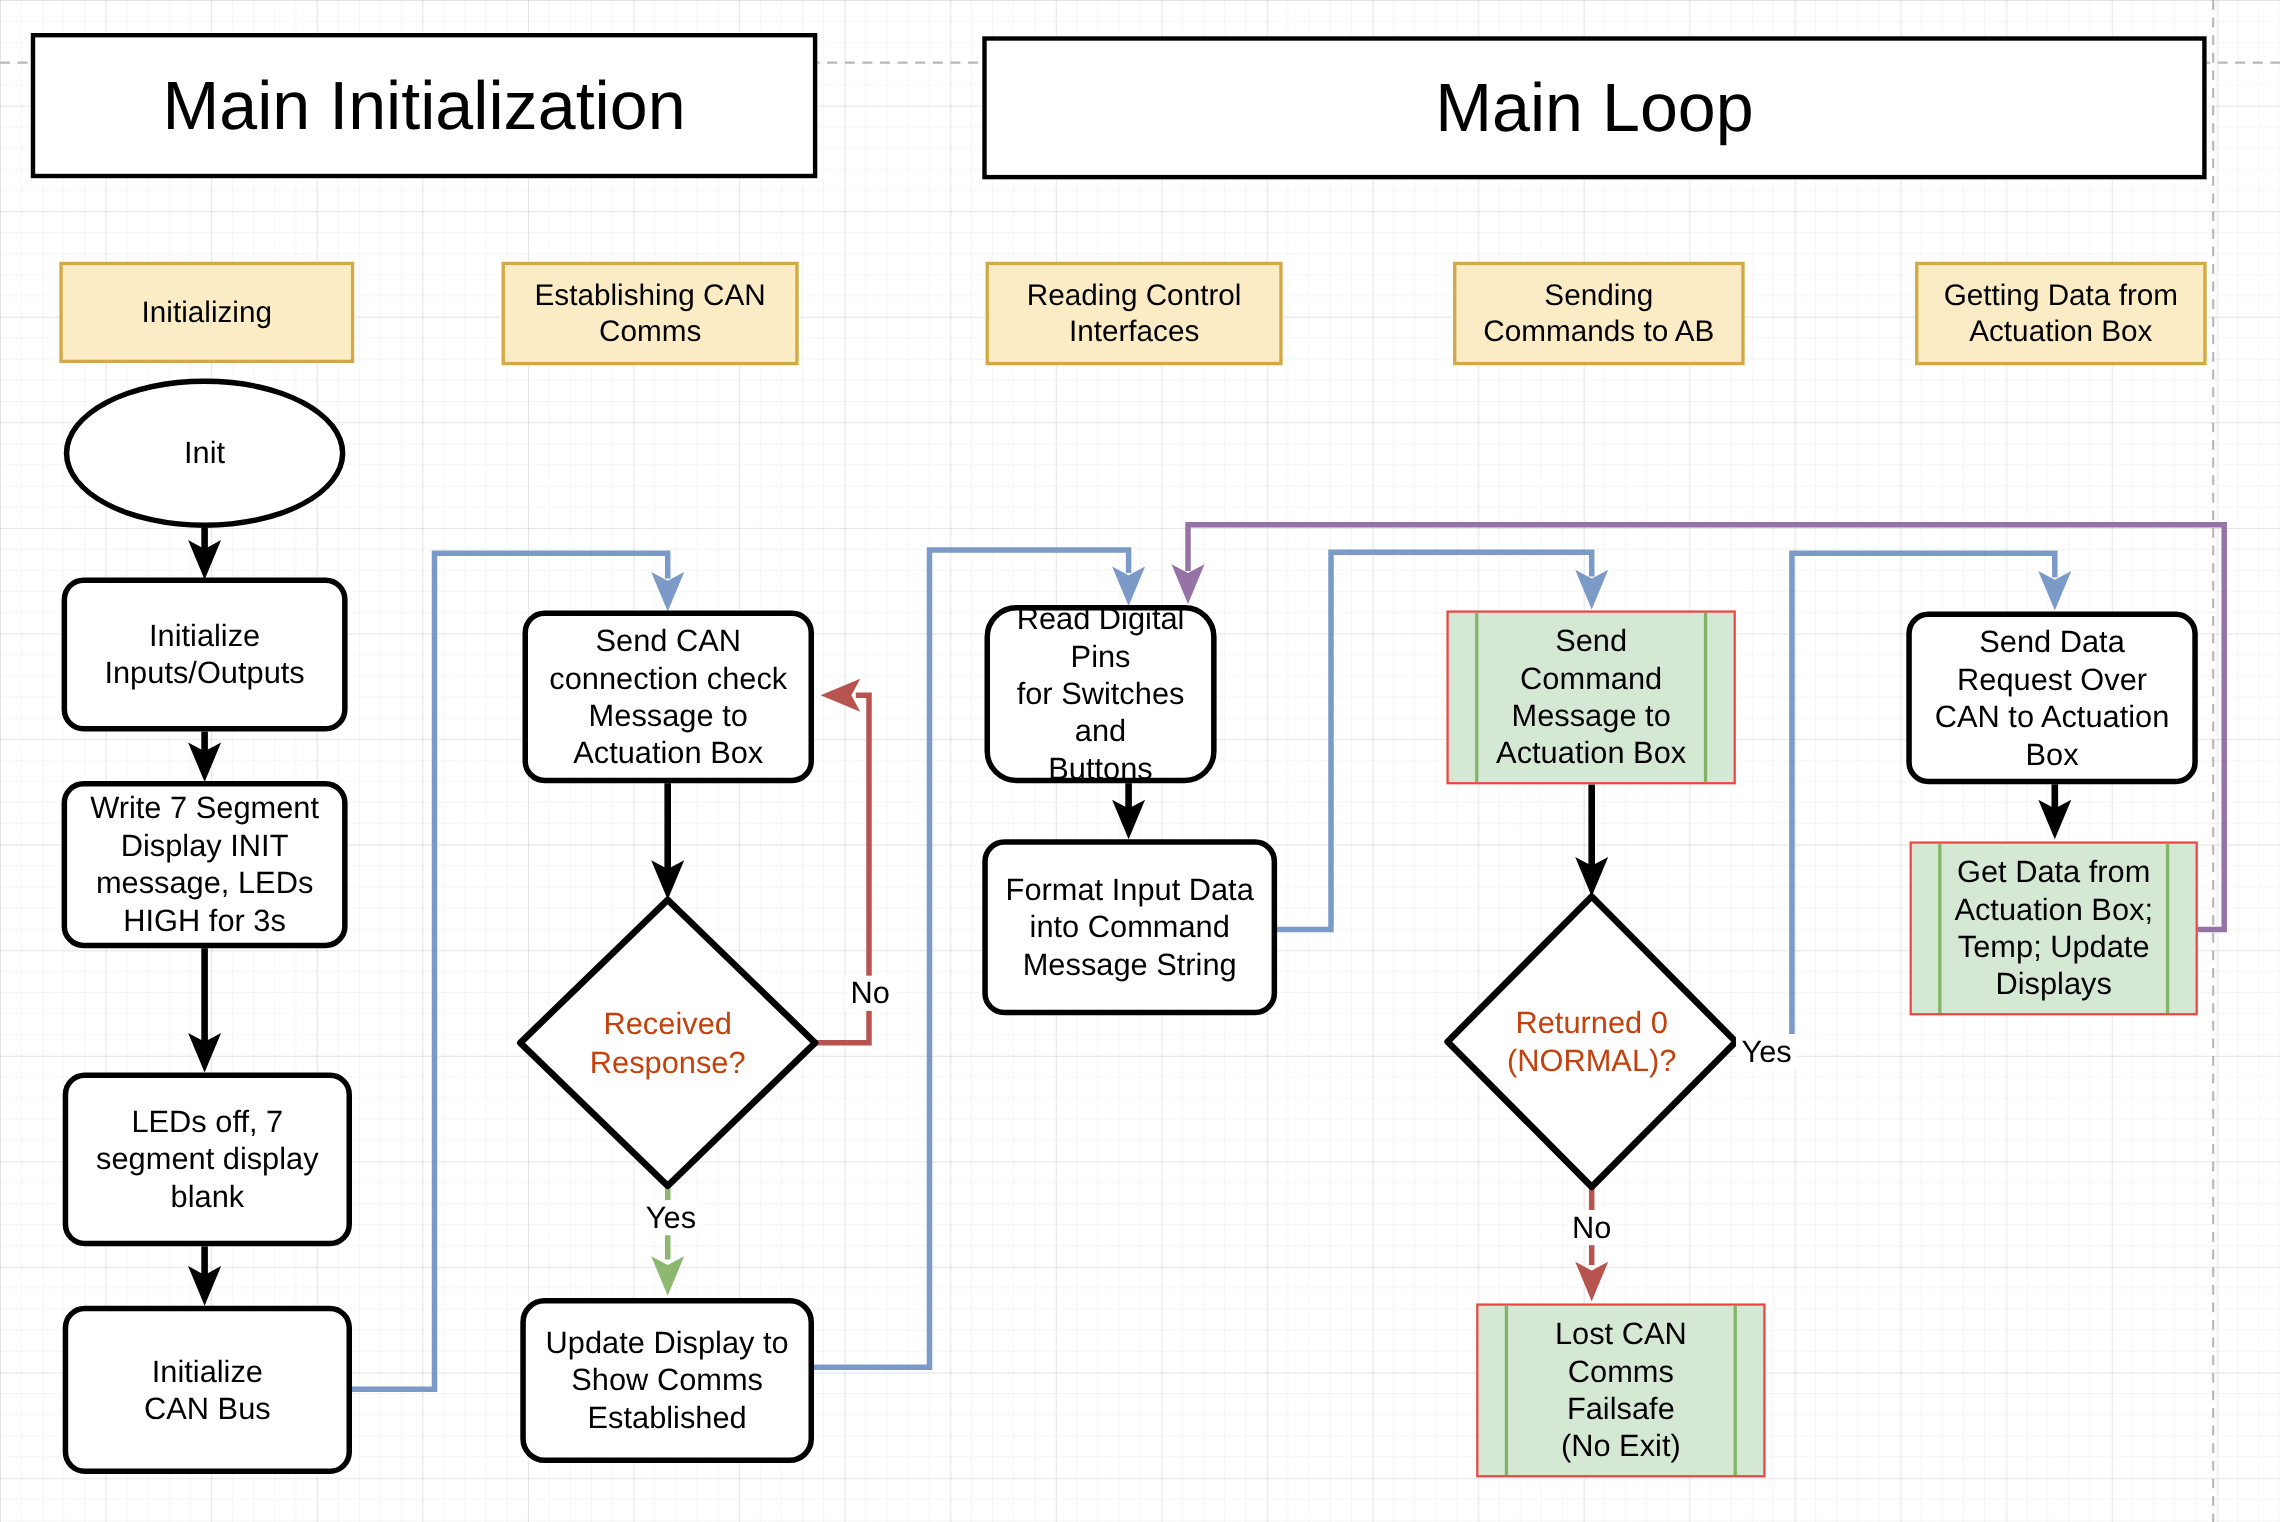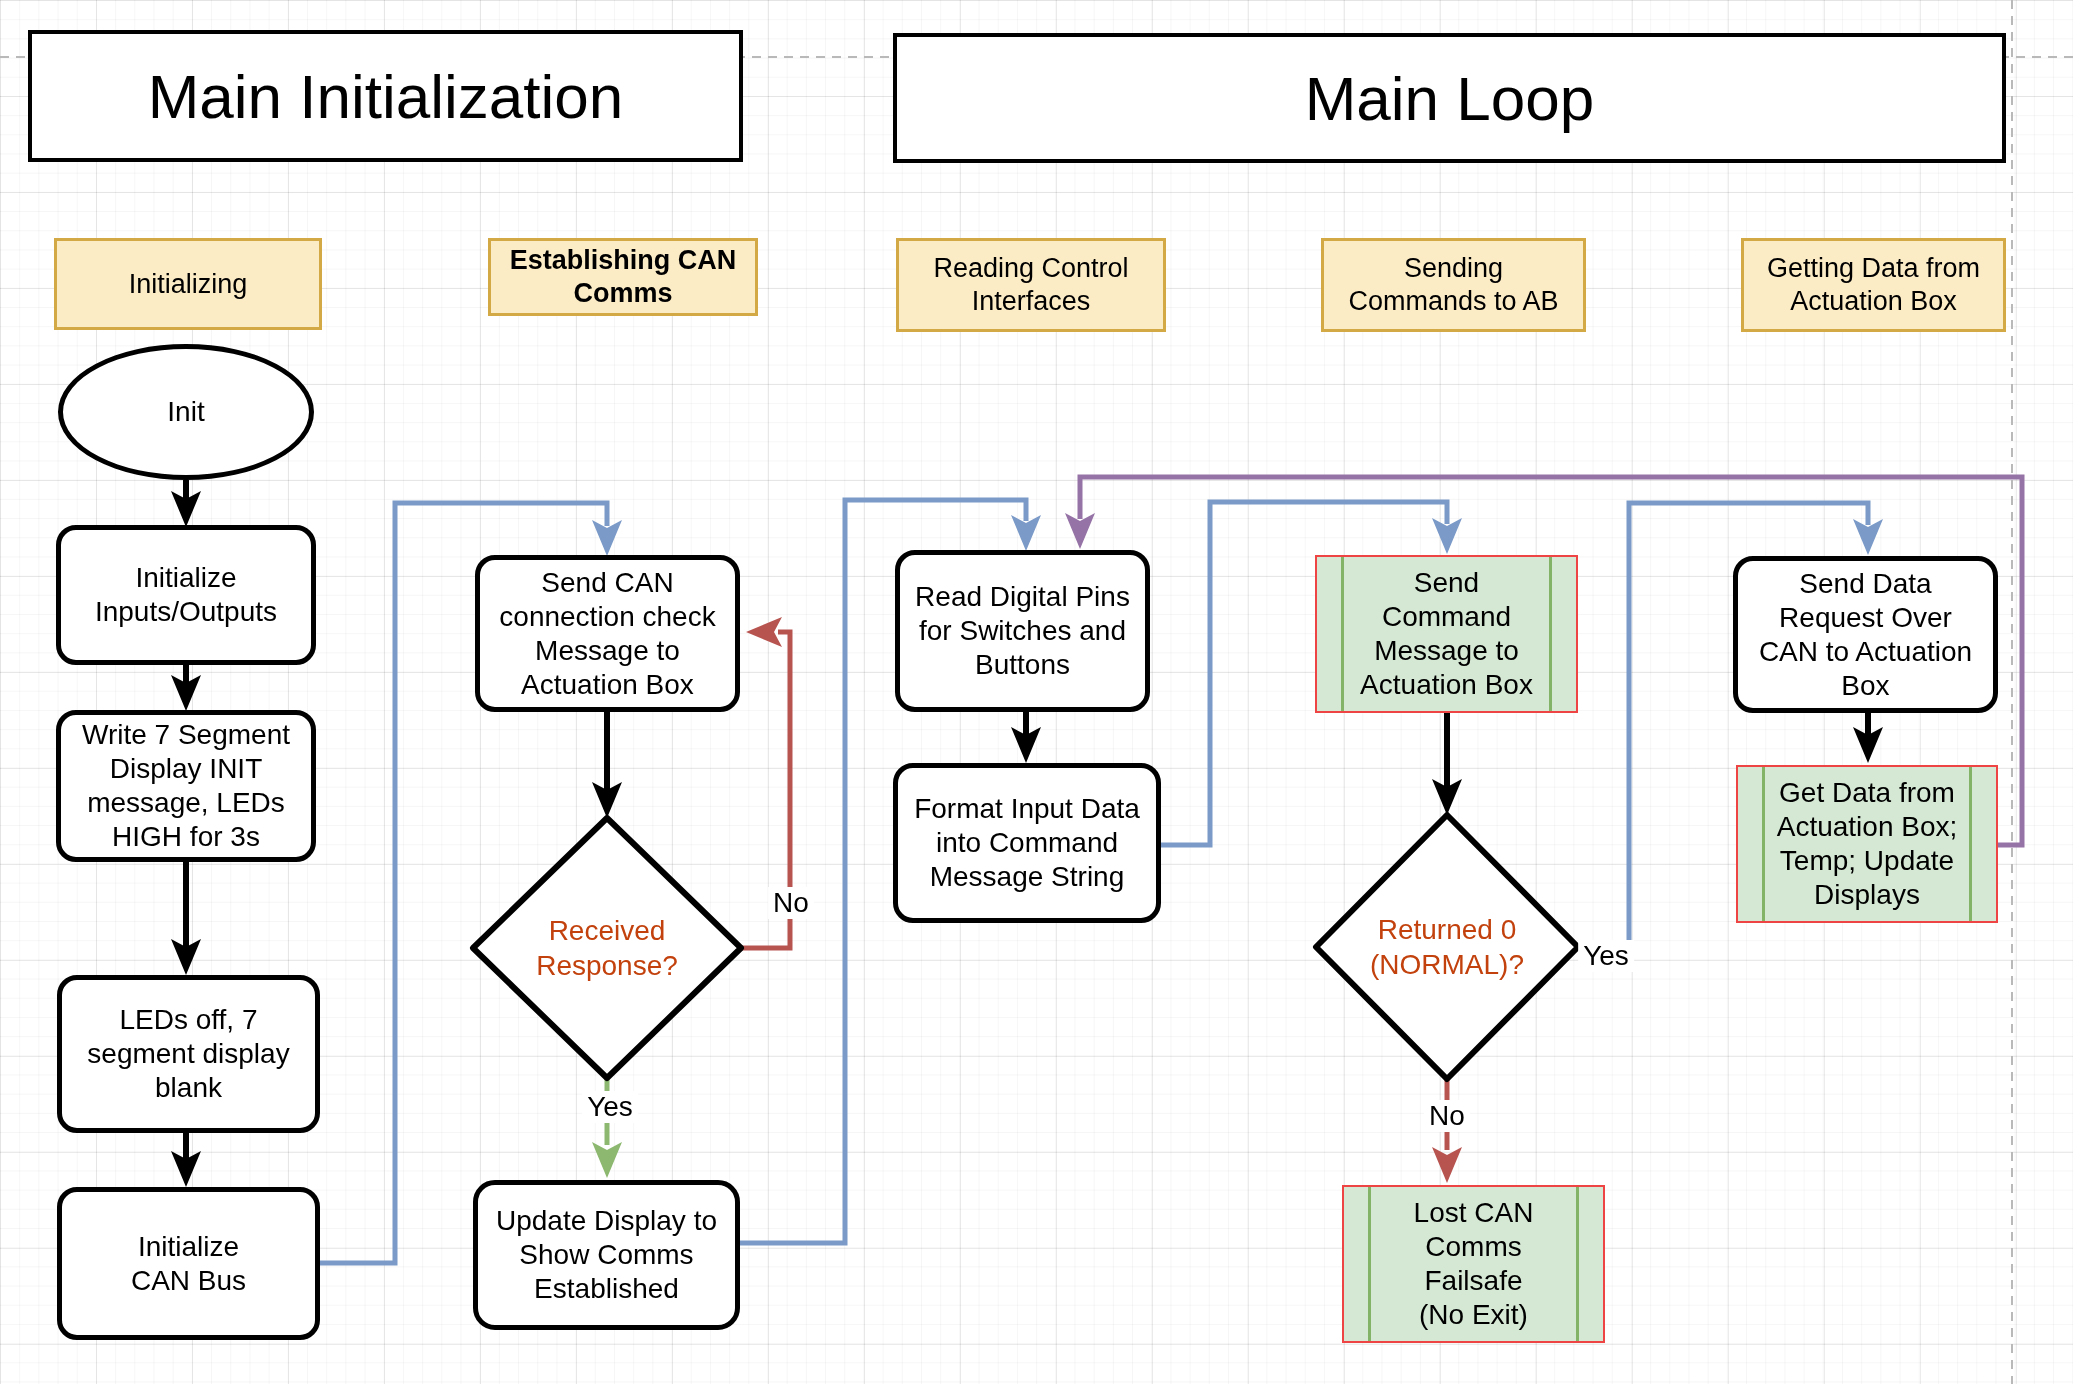--- a/index.html
+++ b/index.html
@@ -120,21 +120,21 @@
   <polygon class="diamond" points="473,948 607,818 741,948 607,1078"></polygon>
   <polygon class="diamond" points="1316,947 1447,815 1578,947 1447,1079"></polygon>
 </svg>
 
 <div class="node-layer">
 
   <div class="abs title-box" style="left:28px;top:30px;width:715px;height:132px;">Main Initialization</div>
   <div class="abs title-box" style="left:893px;top:33px;width:1113px;height:130px;">Main Loop</div>
 
   <div class="abs lane pre" style="left:54px;top:238px;width:268px;height:92px;">Initializing</div>
-  <div class="abs lane pre" style="left:488px;top:238px;width:270px;height:78px;font-weight:bold;">Establishing CAN
+  <div class="abs lane pre" style="left:456px;top:238px;width:270px;height:94px;">Establishing CAN
 Comms</div>
   <div class="abs lane pre" style="left:896px;top:238px;width:270px;height:94px;">Reading Control
 Interfaces</div>
   <div class="abs lane pre" style="left:1321px;top:238px;width:265px;height:94px;">Sending
 Commands to AB</div>
   <div class="abs lane pre" style="left:1741px;top:238px;width:265px;height:94px;">Getting Data from
 Actuation Box</div>
 
   <div class="abs terminator" style="left:58px;top:344px;width:256px;height:136px;">Init</div>
   <div class="abs proc pre" style="left:56px;top:525px;width:260px;height:140px;">Initialize
@@ -152,21 +152,21 @@
   <div class="abs proc pre" style="left:475px;top:555px;width:265px;height:157px;">Send CAN
 connection check
 Message to
 Actuation Box</div>
   <div class="abs diamond-text pre" style="left:473px;top:888px;width:268px;height:120px;">Received
 Response?</div>
   <div class="abs proc pre" style="left:473px;top:1180px;width:267px;height:150px;border-radius:22px;">Update Display to
 Show Comms
 Established</div>
 
-  <div class="abs proc pre" style="left:895px;top:550px;width:255px;height:162px;">Read Digital Pins
+  <div class="abs proc pre" style="left:895px;top:550px;width:211px;height:162px;border-radius:29px;">Read Digital Pins
 for Switches and
 Buttons</div>
   <div class="abs proc pre" style="left:893px;top:763px;width:268px;height:160px;">Format Input Data
 into Command
 Message String</div>
 
   <div class="abs sub pre" style="left:1315px;top:555px;width:263px;height:158px;">Send
 Command
 Message to
 Actuation Box</div>

